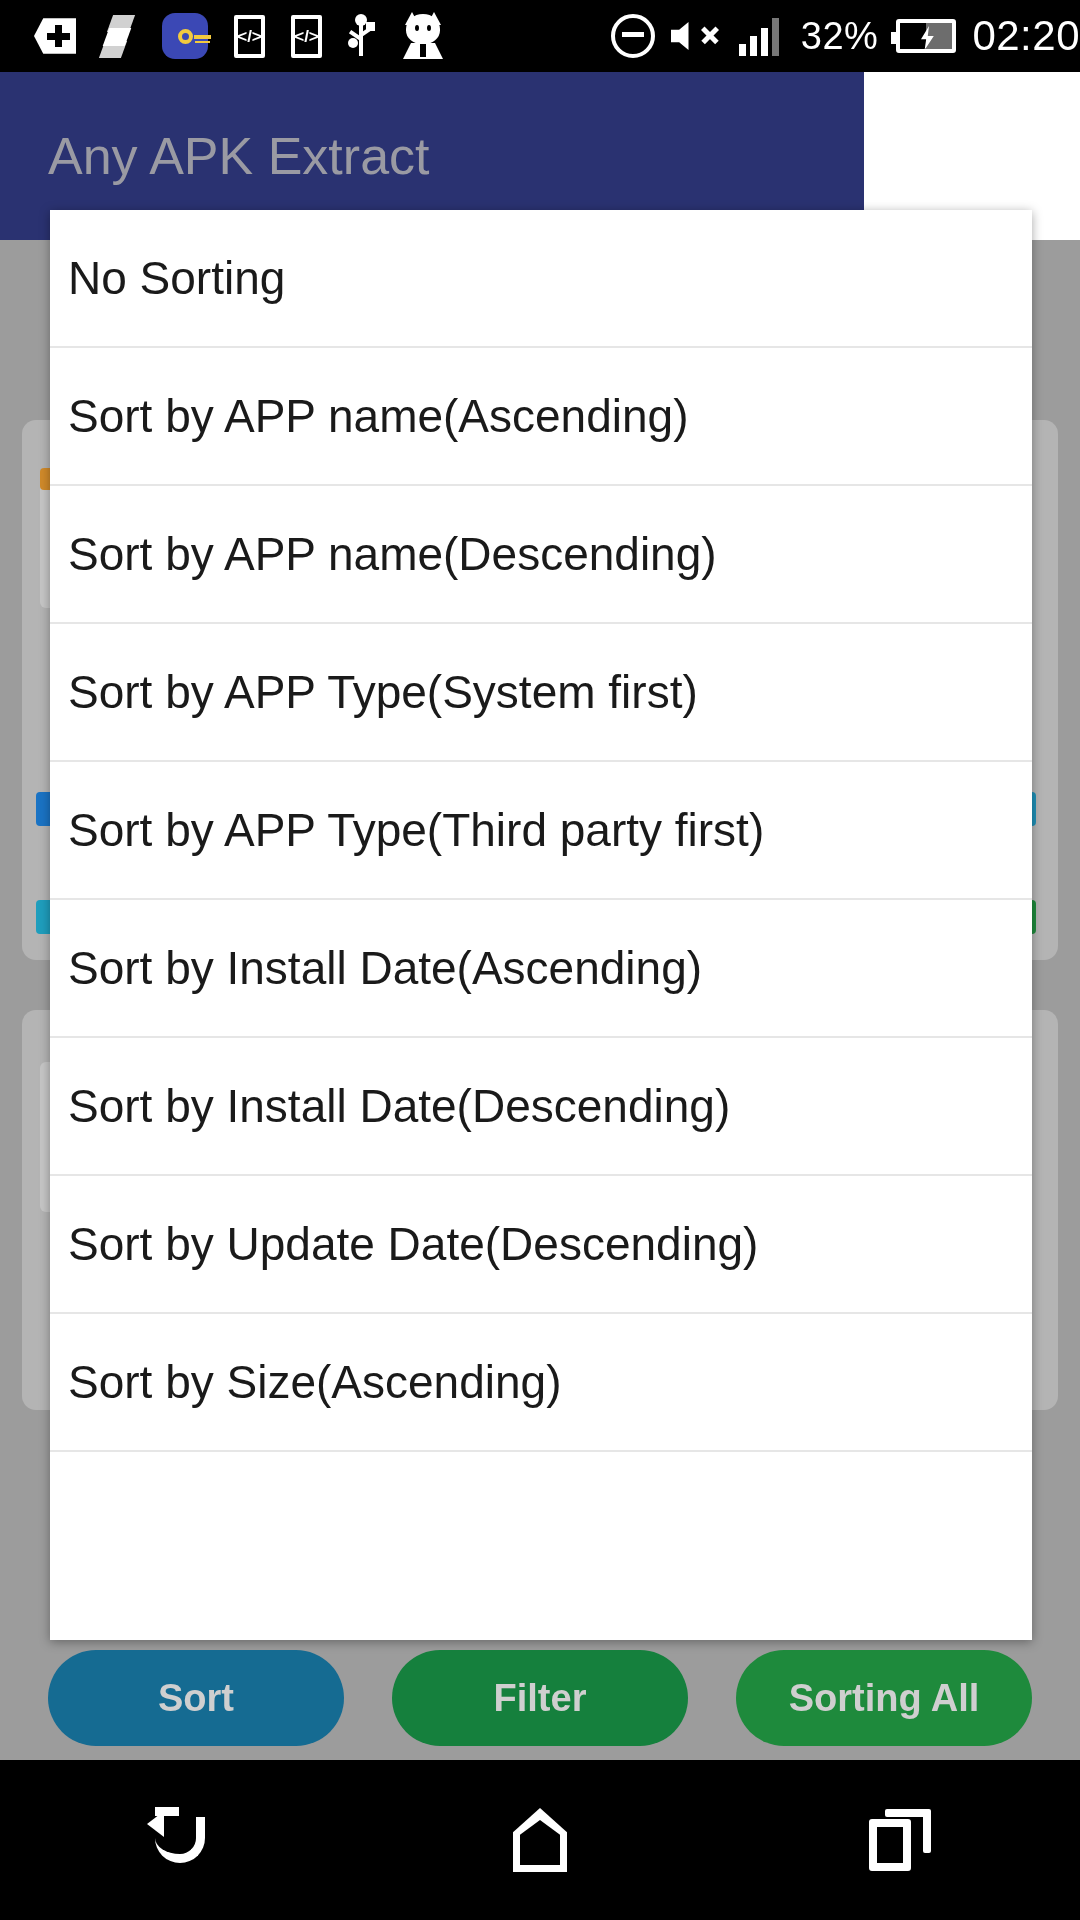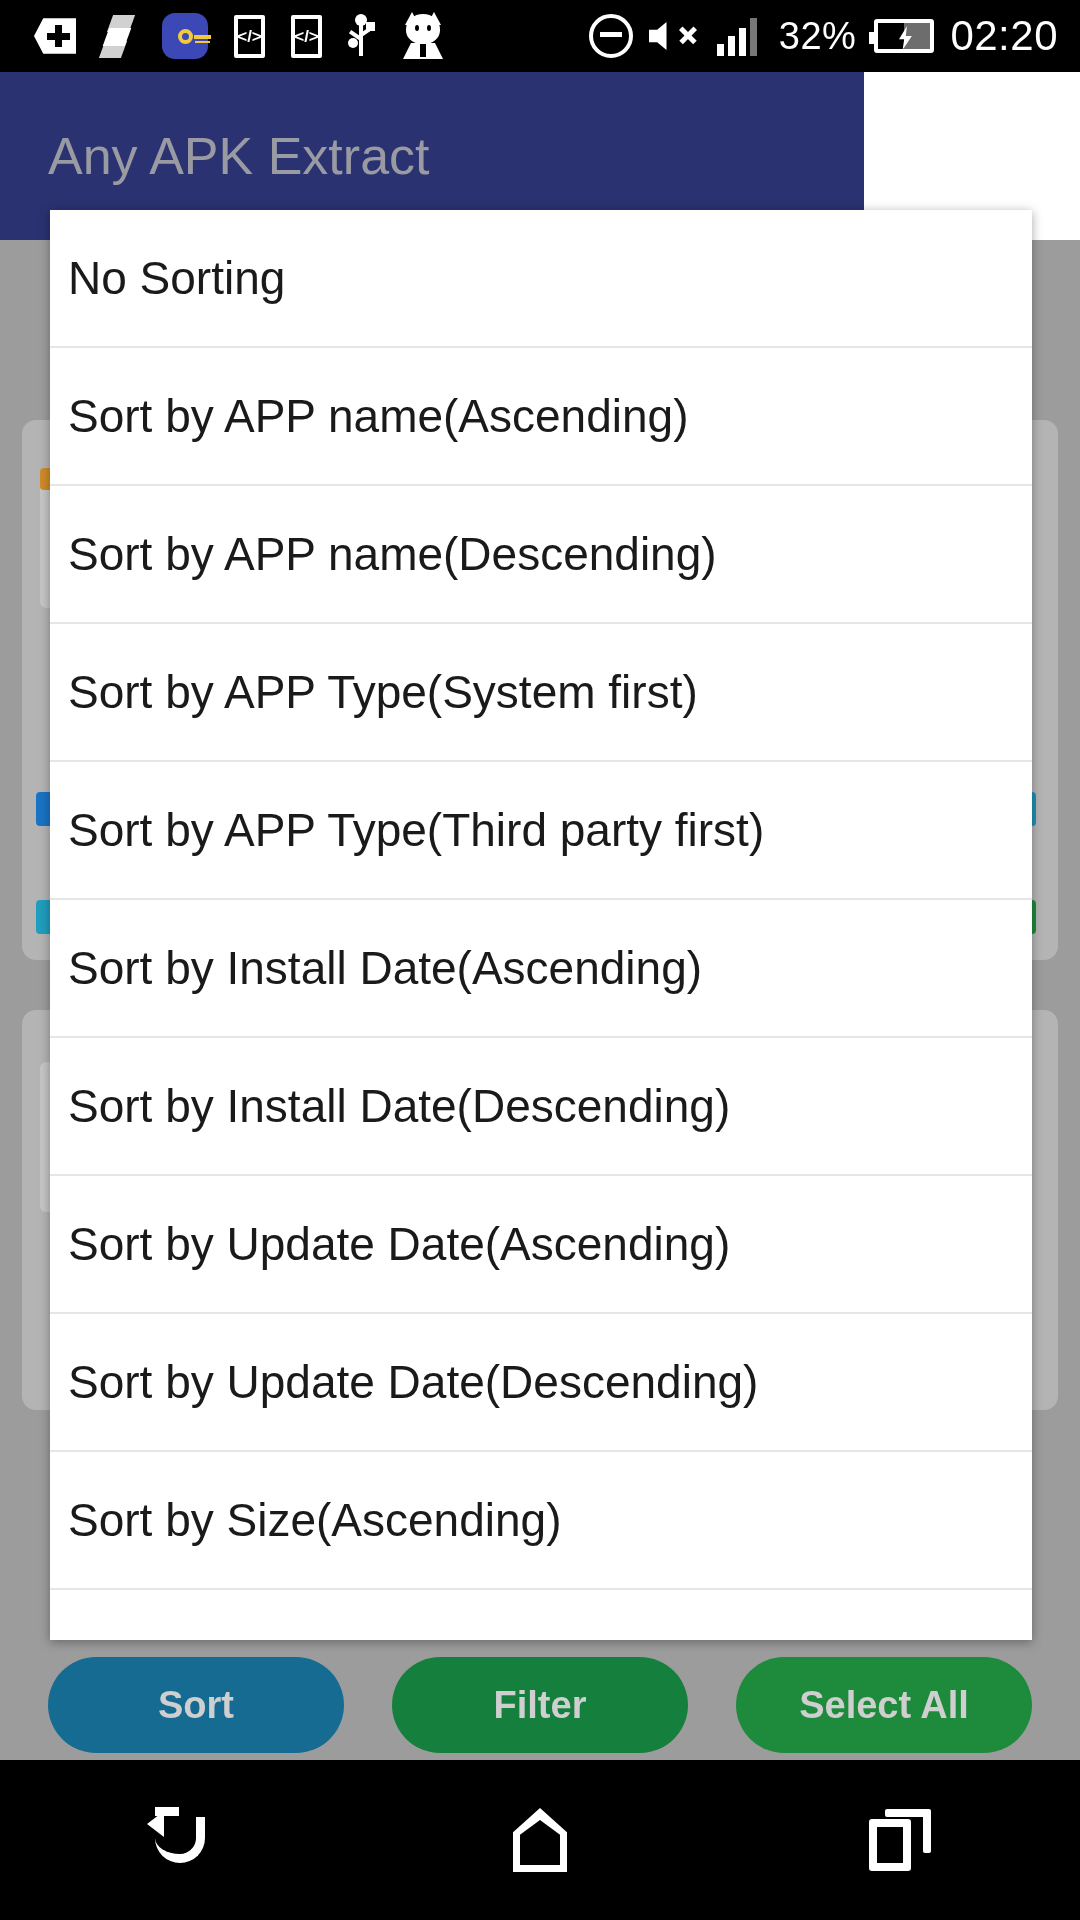--- a/index.html
+++ b/index.html
@@ -11,21 +11,21 @@
   }
   #screen { position:relative; width:1080px; height:1920px; background:#fff; }
 
   
   #statusbar {
     position:absolute; left:0; top:0; width:1080px; height:72px;
     background:#000; color:#fff;
     display:flex; align-items:center;
   }
   .sb-left { display:flex; align-items:center; gap:26px; padding-left:34px; flex:1; }
-  .sb-right { display:flex; align-items:center; gap:16px; padding-right:22px; }
+  .sb-right { display:flex; align-items:center; gap:16px; }
   .sbi { display:block; }
 
   .ico-bm {
     width:42px; height:42px; position:relative;
   }
   .ico-bm .pent {
     position:absolute; inset:0;
     background:#fff;
     clip-path:polygon(0% 50%, 22% 8%, 100% 8%, 100% 92%, 22% 92%);
   }
@@ -145,21 +145,21 @@
   .row .lbl {
     padding-left:18px;
     font-size:46px; color:#1a1a1a; font-weight:400;
     white-space:nowrap;
   }
   .row.partial { border-bottom:none; }
 
   
   #bottombar {
     position:absolute; left:0; top:1650px; width:1080px; height:110px;
-    display:flex; align-items:center; justify-content:space-between;
+    display:flex; align-items:flex-start; justify-content:space-between;
     padding:0 48px;
   }
   .pill {
     height:96px; border-radius:48px;
     display:flex; align-items:center; justify-content:center;
     font-size:38px; font-weight:bold; color:#cfcfcf;
   }
   #btn-sort   { width:296px; }
   #btn-filter { width:296px; }
   #btn-select { width:296px; }
@@ -301,42 +301,39 @@
     <div class="row">
       <span class="lbl">Sort by APP Type(Third party first)</span>
     </div>
     <div class="row">
       <span class="lbl">Sort by Install Date(Ascending)</span>
     </div>
     <div class="row">
       <span class="lbl">Sort by Install Date(Descending)</span>
     </div>
     <div class="row">
-      <span class="lbl">Sort by Update Date(Ascending)</span>
-    </div>
-    <div class="row">
       <span class="lbl">Sort by Update Date(Descending)</span>
     </div>
     <div class="row">
       <span class="lbl">Sort by Size(Ascending)</span>
     </div>
     <div class="row partial">
       <span class="lbl"></span>
     </div>
   </div>
 
   <div id="bottombar">
     <div class="pill" id="btn-sort" style="background:#156b92;">
       <span>Sort</span>
     </div>
     <div class="pill" id="btn-filter" style="background:#15803d;">
       <span>Filter</span>
     </div>
     <div class="pill" id="btn-select" style="background:#1e8a3c;">
-      <span>Select All</span>
+      <span>Sorting All</span>
     </div>
   </div>
 
   <div id="navbar">
     <div class="nav-btn">
       <span class="nav-back">
         <span class="curve"></span>
           <span class="bar"></span>
           <span class="arrow"></span>
       </span>

